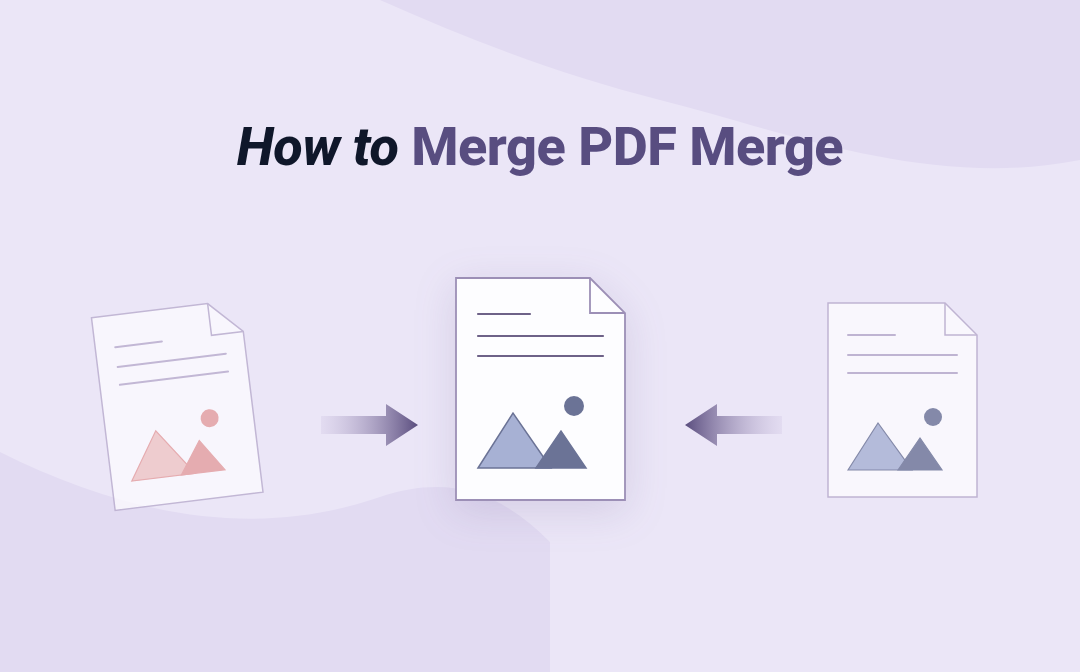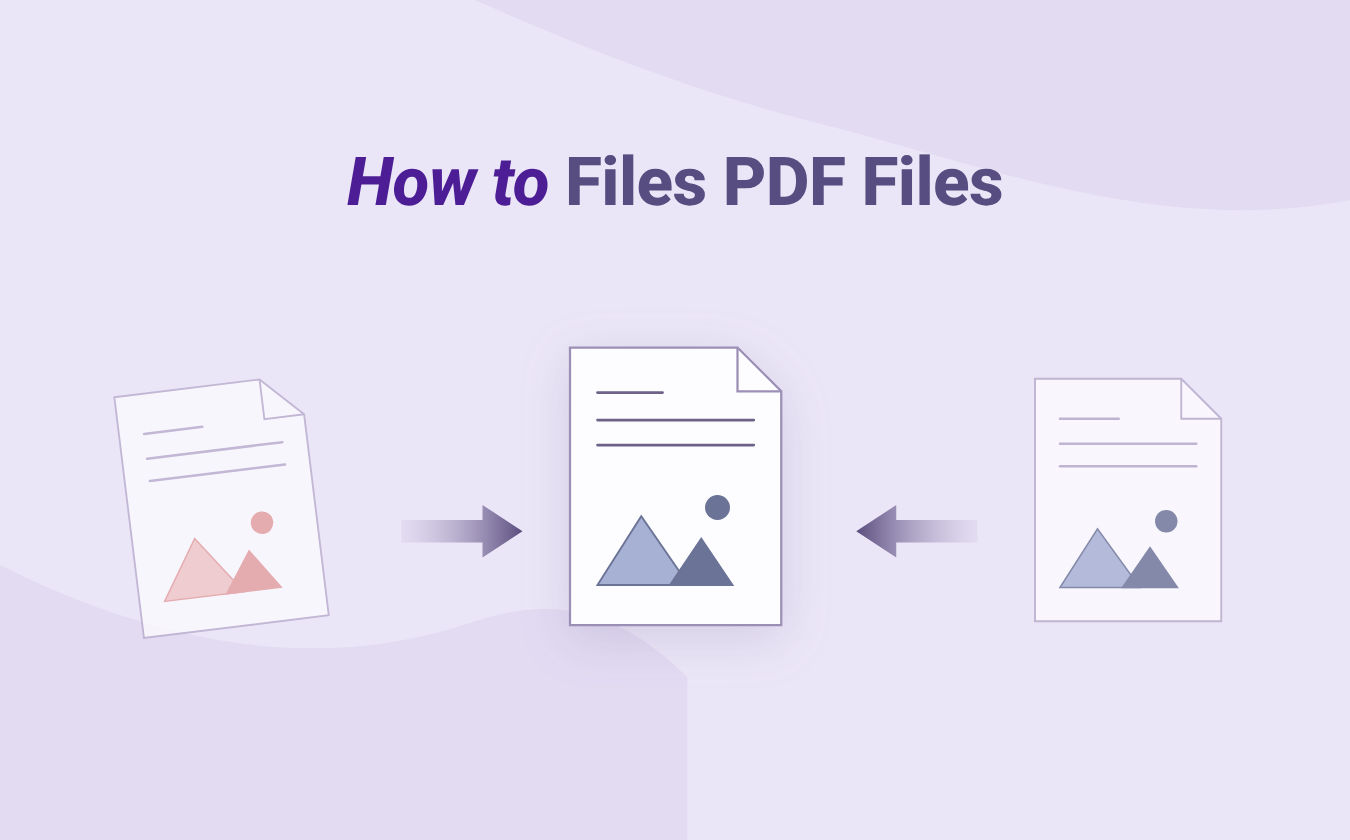--- a/index.html
+++ b/index.html
@@ -33,21 +33,21 @@
       position: absolute;
       top: 115px;
       left: 0;
       width: 100%;
       text-align: center;
       font-size: 54px;
       font-weight: 800;
       letter-spacing: -0.5px;
     }
     .title-light {
-      color: #4c1d95;
+      color: #0f172a;
       font-style: italic;
     }
     .title-dark {
       color: #584d80;
     }
     .illustration {
       position: absolute;
       top: 280px;
       left: 0;
       width: 100%;
@@ -88,21 +88,21 @@
 
 <svg class="wave-top" viewBox="0 0 700 280" preserveAspectRatio="none">
   <path d="M 0 0 L 700 0 L 700 160 C 550 190 400 130 280 100 C 180 75 90 40 0 0 Z" fill="#e2dbf2"></path>
 </svg>
 
 <svg class="wave-bottom" viewBox="0 0 550 220" preserveAspectRatio="none">
   <path d="M 0 0 C 120 60 250 90 380 45 C 450 22 500 40 550 90 L 550 220 L 0 220 Z" fill="#e2dbf2"></path>
 </svg>
 
 <div class="title">
-  <span class="title-light">How to </span><span class="title-dark">Files PDF Files</span>
+  <span class="title-light">How to </span><span class="title-dark">Merge PDF Merge</span>
 </div>
 
 <div class="illustration">
 
   <div class="doc doc-left">
     <svg width="165" height="210" viewBox="0 0 165 210">
       <path d="M 8 8 L 125 8 L 157 40 L 157 202 L 8 202 Z" fill="#fdfcff" stroke="#b5a8ca" stroke-width="1.5"></path>
       <path d="M 125 8 L 125 40 L 157 40" fill="none" stroke="#b5a8ca" stroke-width="1.5"></path>
       <line x1="28" y1="40" x2="75" y2="40" stroke="#b5a8ca" stroke-width="2" stroke-linecap="round"></line>
       <line x1="28" y1="60" x2="137" y2="60" stroke="#b5a8ca" stroke-width="2" stroke-linecap="round"></line>

